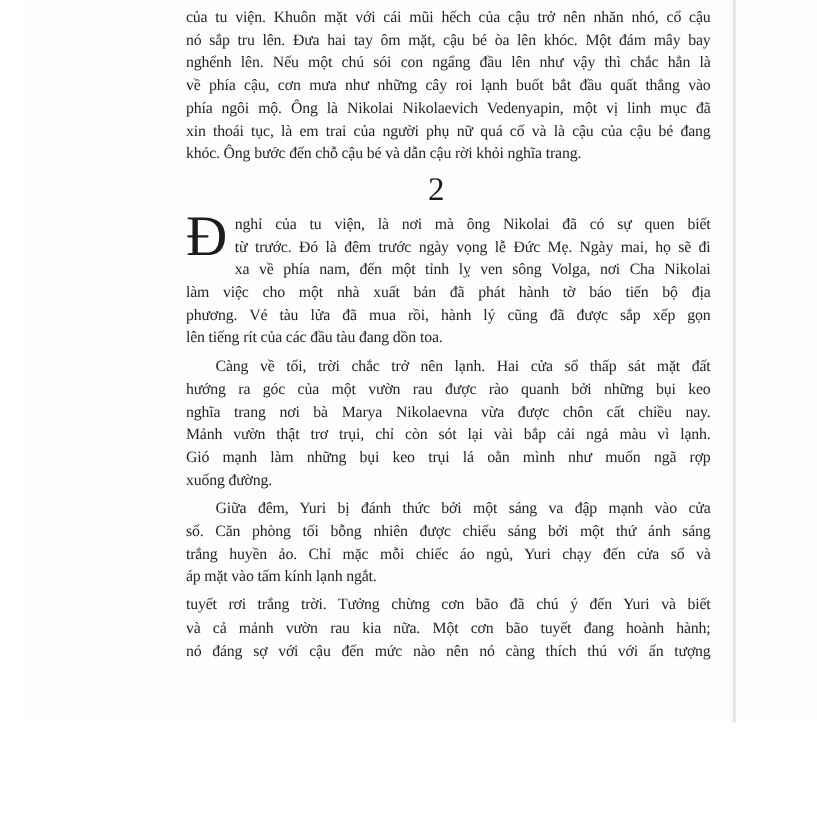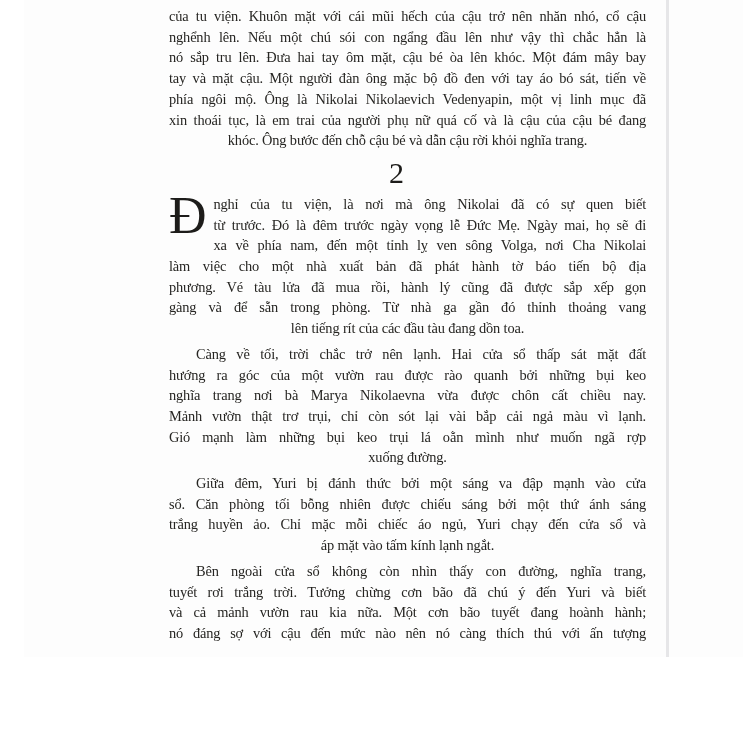--- a/index.html
+++ b/index.html
@@ -24,21 +24,21 @@
   .body-text {
     position: absolute; left: 145px; top: 6px; width: 477px;
     color: #262522;
     font-size: 14.4px;
     line-height: 20.7px;
     letter-spacing: -0.15px;
   }
   .para { margin: 0 0 5px 0; }
   .line { white-space: nowrap; }
   .jline { text-align: justify; text-align-last: justify; white-space: normal; }
-  .lline { text-align: center; white-space: normal; }
+  .lline { text-align: left; white-space: normal; }
   .indent1 { text-indent: 27px; }
   .heading {
     position: relative; left: -11px;
     text-align: center;
     font-size: 30px; line-height: 34px;
     margin: 2px 0 4px 0;
     color: #1d1c1a;
   }
   .dropcap {
     float: left;
@@ -69,58 +69,56 @@
 </style>
 </head>
 <body>
 
 <div class="page">
 
   <div class="body-text">
     <div>
         <div class="para">
           <div class="line jline">của tu viện. Khuôn mặt với cái mũi hếch của cậu trở nên nhăn nhó, cổ cậu</div>
+          <div class="line jline">nó sắp tru lên. Đưa hai tay ôm mặt, cậu bé òa lên khóc. Một đám mây bay</div>
           <div class="line jline">nghểnh lên. Nếu một chú sói con ngẩng đầu lên như vậy thì chắc hẳn là</div>
-          <div class="line jline">nó sắp tru lên. Đưa hai tay ôm mặt, cậu bé òa lên khóc. Một đám mây bay</div>
-          <div class="line jline">tay và mặt cậu. Một người đàn ông mặc bộ đồ đen với tay áo bó sát, tiến về</div>
+          <div class="line jline">về phía cậu, cơn mưa như những cây roi lạnh buốt bắt đầu quất thẳng vào</div>
           <div class="line jline">phía ngôi mộ. Ông là Nikolai Nikolaevich Vedenyapin, một vị linh mục đã</div>
           <div class="line jline">xin thoái tục, là em trai của người phụ nữ quá cố và là cậu của cậu bé đang</div>
           <div class="line lline">khóc. Ông bước đến chỗ cậu bé và dẫn cậu rời khỏi nghĩa trang.</div>
         </div>
       </div>
 
     <div class="heading">2</div>
 
     <div>
         <div class="para">
           <span class="dropcap">Đ</span>
           <div class="line jline">nghỉ của tu viện, là nơi mà ông Nikolai đã có sự quen biết</div>
           <div class="line jline">từ trước. Đó là đêm trước ngày vọng lễ Đức Mẹ. Ngày mai, họ sẽ đi</div>
           <div class="line jline">xa về phía nam, đến một tỉnh lỵ ven sông Volga, nơi Cha Nikolai</div>
           <div class="line jline">làm việc cho một nhà xuất bản đã phát hành tờ báo tiến bộ địa</div>
           <div class="line jline">phương. Vé tàu lửa đã mua rồi, hành lý cũng đã được sắp xếp gọn</div>
-          <div class="line jline">gàng và để sẵn trong phòng. Từ nhà ga gần đó thỉnh thoảng vang</div>
           <div class="line lline">lên tiếng rít của các đầu tàu đang dồn toa.</div>
         </div>
         <div class="para">
           <div class="line jline indent1">Càng về tối, trời chắc trở nên lạnh. Hai cửa sổ thấp sát mặt đất</div>
           <div class="line jline">hướng ra góc của một vườn rau được rào quanh bởi những bụi keo</div>
           <div class="line jline">nghĩa trang nơi bà Marya Nikolaevna vừa được chôn cất chiều nay.</div>
           <div class="line jline">Mảnh vườn thật trơ trụi, chỉ còn sót lại vài bắp cải ngả màu vì lạnh.</div>
           <div class="line jline">Gió mạnh làm những bụi keo trụi lá oằn mình như muốn ngã rợp</div>
           <div class="line lline">xuống đường.</div>
         </div>
         <div class="para">
           <div class="line jline indent1">Giữa đêm, Yuri bị đánh thức bởi một sáng va đập mạnh vào cửa</div>
           <div class="line jline">sổ. Căn phòng tối bỗng nhiên được chiếu sáng bởi một thứ ánh sáng</div>
           <div class="line jline">trắng huyền ảo. Chỉ mặc mỗi chiếc áo ngủ, Yuri chạy đến cửa sổ và</div>
           <div class="line lline">áp mặt vào tấm kính lạnh ngắt.</div>
         </div>
         <div class="para">
-          <div class="line jline indent1">Bên ngoài cửa sổ không còn nhìn thấy con đường, nghĩa trang,</div>
           <div class="line jline">tuyết rơi trắng trời. Tưởng chừng cơn bão đã chú ý đến Yuri và biết</div>
           <div class="line jline">và cả mảnh vườn rau kia nữa. Một cơn bão tuyết đang hoành hành;</div>
           <div class="line jline">nó đáng sợ với cậu đến mức nào nên nó càng thích thú với ấn tượng</div>
         </div>
       </div>
   </div>
 
   <div class="footer">
     <span class="footer-num">6</span>
     <span class="footer-title">

